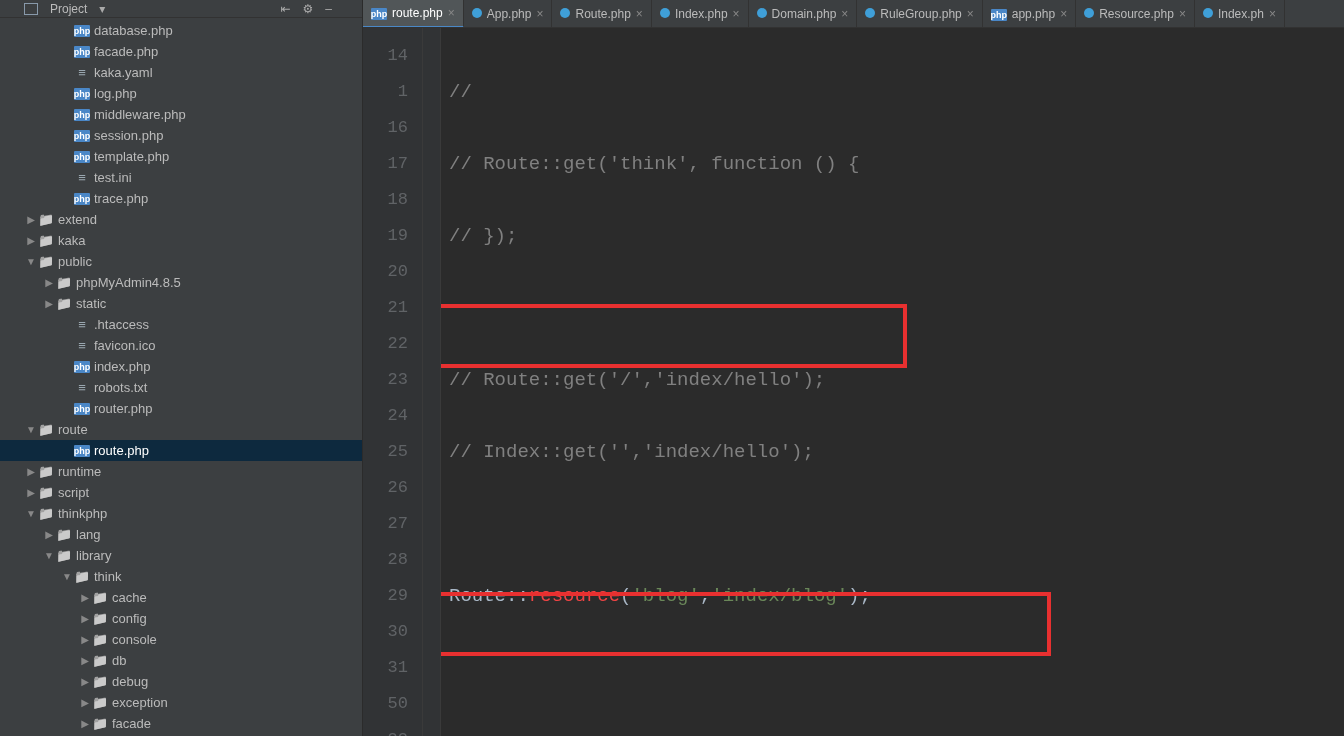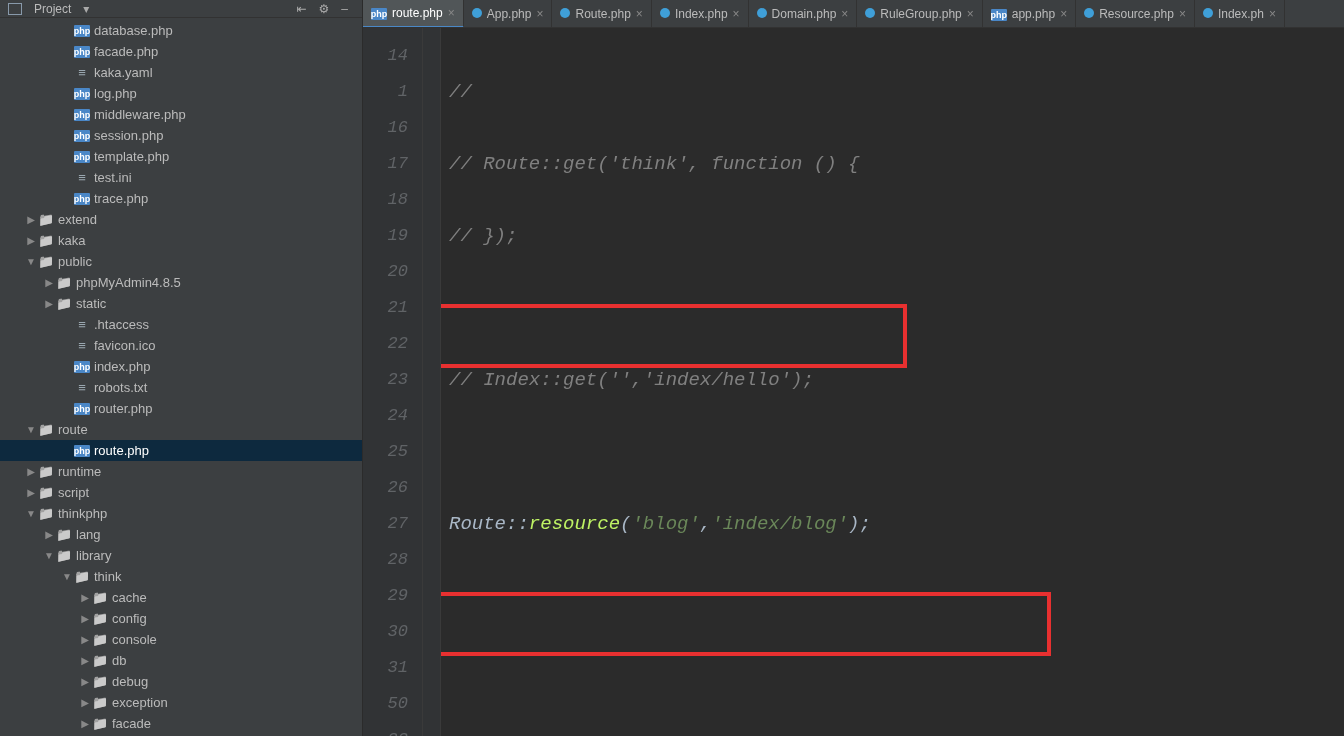--- a/index.html
+++ b/index.html
@@ -1,18 +1,18 @@
 <!DOCTYPE html>
 <html><head>
 <meta charset="utf-8">
 <style>
 * { margin: 0; padding: 0; box-sizing: border-box; }
 body { font-family: "Segoe UI", Arial, sans-serif; font-size: 13px; background: #2b2b2b; color: #a9b7c6; overflow: hidden; }
 .app { display: flex; flex-direction: column; width: 1344px; height: 736px; }
-.toolbar { display: flex; align-items: center; height: 28px; background: #3c3f41; border-bottom: 1px solid #323232; padding: 0 8px; }
+.toolbar { display: flex; align-items: center; height: 28px; background: #3c3f41; border-bottom: 1px solid #323232; padding: 0 24px; }
 .toolbar-left { display: flex; align-items: center; gap: 6px; }
 .toolbar-title { color: #bbb; font-size: 12px; }
 .toolbar-spacer { flex: 1; }
 .toolbar-icon { color: #aaa; padding: 0 6px; cursor: pointer; font-size: 12px; }
 .main { display: flex; flex: 1; min-height: 0; }
 .sidebar { width: 363px; background: #3c3f41; display: flex; flex-direction: column; overflow-y: auto; border-right: 1px solid #2b2b2b; }
 .tree { padding: 2px 0; font-size: 13px; }
 .tree-item { display: flex; align-items: center; height: 21px; cursor: pointer; white-space: nowrap; color: #bbb; }
 .tree-item.selected { background: #0d293e; color: #fff; }
 .tree-chev { width: 14px; text-align: center; color: #888; font-size: 10px; }
@@ -20,29 +20,29 @@
 .folder-icon { color: #9aa7b0; }
 .php-icon { color: #6e99d4; font-size: 9px; font-weight: bold; background: #4a87c7; color: #fff; width: 16px; height: 12px; display: inline-flex; align-items: center; justify-content: center; border-radius: 1px; }
 .file-icon { color: #9aa7b0; }
 .editor-area { flex: 1; display: flex; flex-direction: column; min-width: 0; background: #2b2b2b; }
 .tabs { display: flex; height: 28px; background: #3c3f41; border-bottom: 1px solid #323232; overflow: hidden; }
 .tab { display: flex; align-items: center; padding: 0 8px; gap: 5px; border-right: 1px solid #323232; cursor: pointer; font-size: 12px; color: #bbb; white-space: nowrap; }
 .tab.active { background: #515658; color: #fff; border-bottom: 2px solid #4a88c7; height: 28px; }
 .tab-close { color: #888; font-size: 12px; cursor: pointer; }
 .tab-circle { width: 10px; height: 10px; border-radius: 50%; display: inline-block; }
 .tab-circle.blue { background: #3f9fd8; }
-.editor { flex: 1; display: flex; overflow: hidden; position: relative; font-style: italic; }
+.editor { flex: 1; display: flex; overflow: hidden; position: relative; }
 .gutter { width: 60px; background: #313335; text-align: right; padding: 10px 14px 0 0; color: #606366; font-family: Consolas, "Courier New", monospace; font-size: 17px; line-height: 36px; user-select: none; border-right: 1px solid #3a3a3a; }
 .gutter-outer { width: 18px; background: #313335; border-right: 1px solid #3a3a3a; }
 .code { flex: 1; padding: 10px 0 0 8px; font-family: Consolas, "Courier New", monospace; font-size: 19px; line-height: 36px; white-space: pre; overflow: hidden; position: relative; }
 .code-line { height: 36px; }
 .cm { color: #808080; }
 .kw { color: #a9b7c6; }
 .op { color: #a9b7c6; }
-.fn { color: #bef264; }
+.fn { color: #ef4444; }
 .str { color: #6a8759; }
 .pn { color: #a9b7c6; }
 .hl-box { position: absolute; border: 4px solid #e83030; pointer-events: none; }
 .proj-icon { width: 14px; height: 12px; border: 1px solid #8899aa; display: inline-block; margin-right: 6px; }
 </style>
 </head>
 <body>
 
 <div class="app">
   <div class="main">
@@ -322,20 +322,21 @@
             <div>31</div>
             <div>50</div>
             <div>33</div>
           </div>
         <div class="gutter-outer"></div>
         <div class="code" id="code">
 <div class="code-line"><span class="cm">//</span></div>
 <div class="code-line"><span class="cm">// Route::get('think', function () {</span></div>
 <div class="code-line"><span class="cm">// });</span></div>
 <div class="code-line"></div>
+<div class="code-line"><span class="cm">// Route::get('/','index/hello');</span></div>
 <div class="code-line"><span class="cm">// Index::get('','index/hello');</span></div>
 <div class="code-line"></div>
 <div class="code-line"><span class="kw">Route</span><span class="op">::</span><span class="fn">resource</span><span class="pn">(</span><span class="str">'blog'</span><span class="pn">,</span><span class="str">'index/blog'</span><span class="pn">)</span><span class="pn">;</span></div>
 <div class="code-line"></div>
 
 
 
 
 
 

